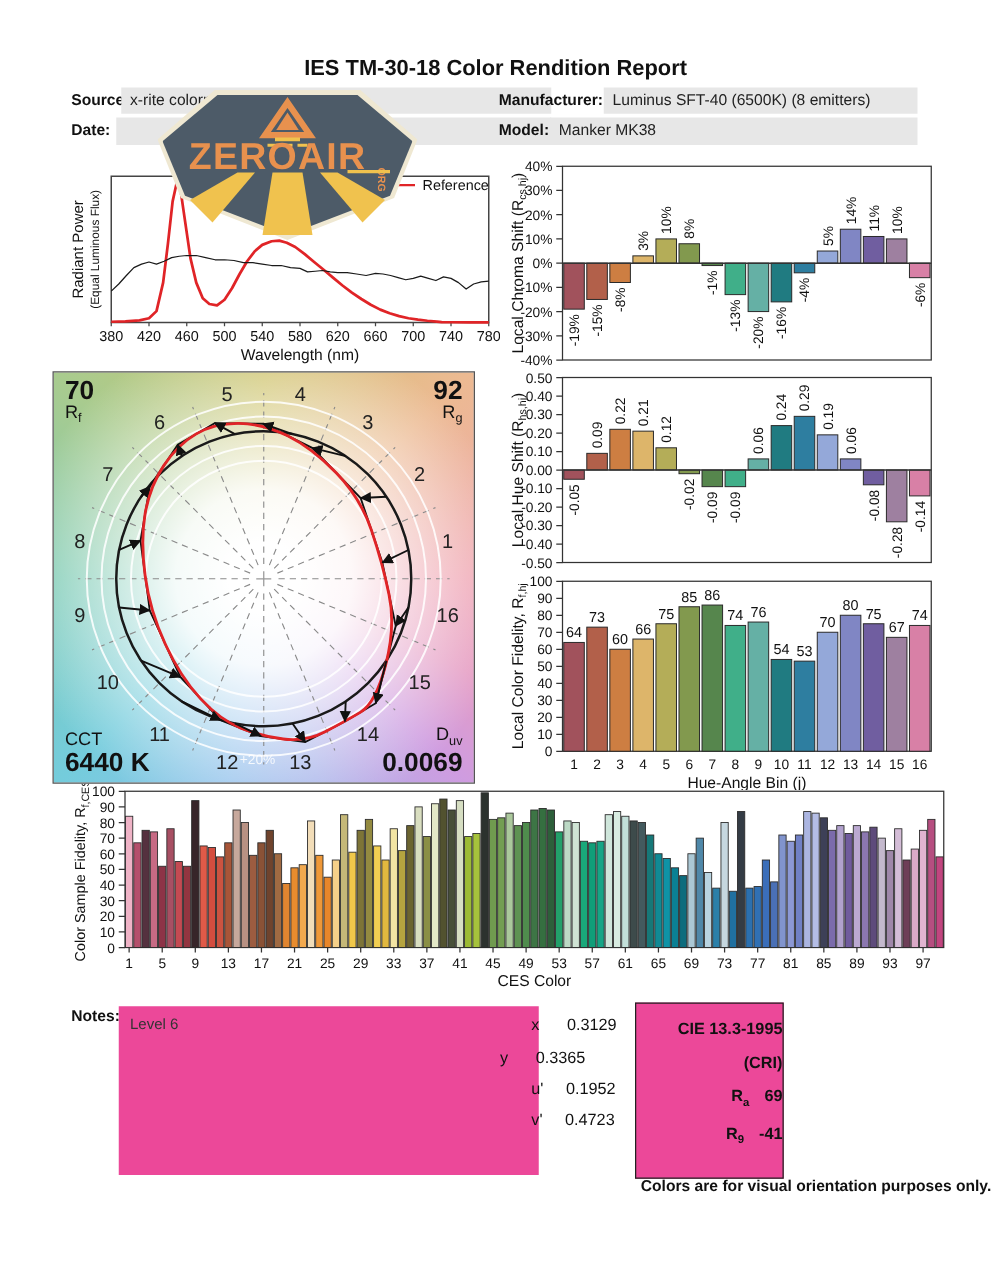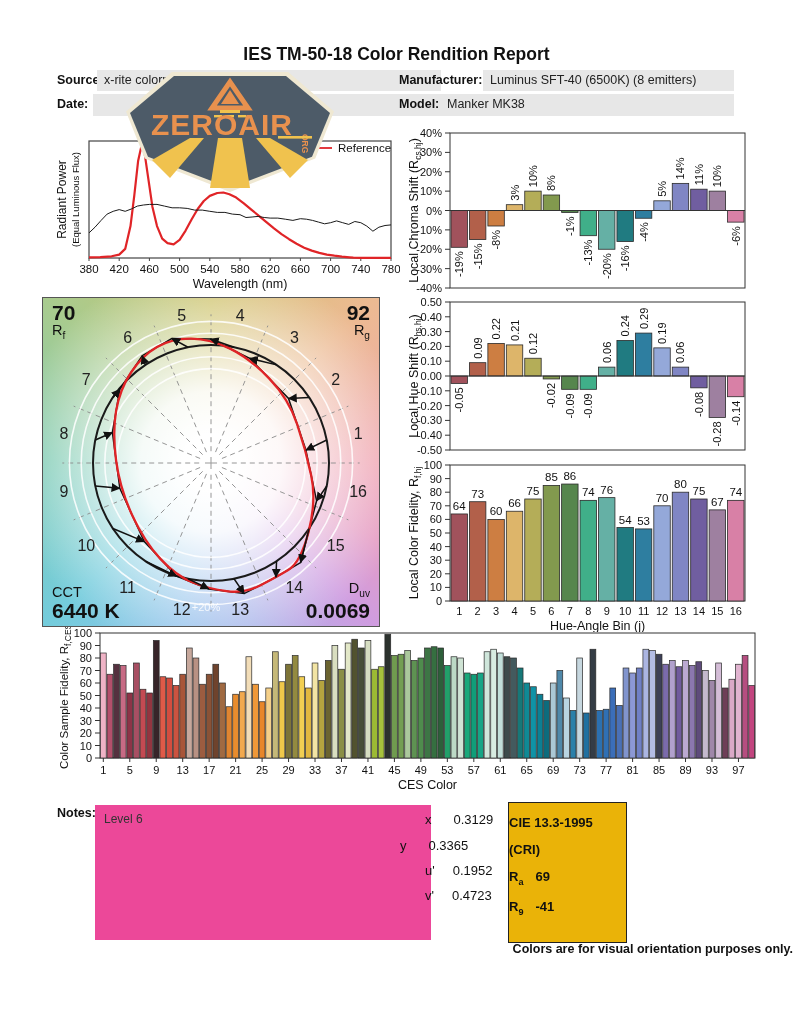--- a/index.html
+++ b/index.html
@@ -27,32 +27,32 @@
           #a9b4ea 165deg, #93c2ec 190deg, #74ccdc 225deg, #7ecbb4 270deg,
           #a9cb8e 315deg, #cfc46e 360deg);}
   .cvg-corner{position:absolute;line-height:1.02;z-index:6;}
   .cvg-corner .big{font-size:21px;font-weight:bold;}
   .cvg-corner .sm{font-size:14.5px;}
   .tl{left:9px;top:4px;} .tr{right:9px;top:4px;text-align:right;}
   .bl{left:9px;bottom:5px;} .br{right:9px;bottom:5px;text-align:right;}
   .notes-box{left:95px;top:805px;width:336px;height:135px;background:#ec4899;}
   .notes-text{padding:7px 0 0 9px;font-size:12px;color:#333;}
   .chroma-row{position:absolute;font-size:13px;font-weight:normal;}
-  .ciebox{left:508px;top:802px;width:117px;height:139px;border:1.5px solid #222;background:#eab308;
-          text-align:left;font-size:13px;font-weight:bold;}
+  .ciebox{left:508px;top:802px;width:117px;height:139px;border:1.5px solid #222;background:#ec4899;
+          text-align:right;font-size:13px;font-weight:bold;}
   .ciebox div{margin-top:12px;}
   .footer{left:0;top:942px;width:100%;text-align:right;font-size:12.5px;font-weight:bold;}
   svg text{font-family:"Liberation Sans","DejaVu Sans",sans-serif;}
 </style>
 </head>
 <body>
 
 <div class="page">
 
-  <div class="abs title">IES TM-50-18 Color Rendition Report</div>
+  <div class="abs title">IES TM-30-18 Color Rendition Report</div>
 
   <div class="abs flabel" style="left:57px;top:73px;">Source:</div>
   <div class="abs greybox" style="left:97px;top:70px;width:344px;height:21px;">
     <div class="fvalue" style="padding:3px 0 0 7px;">x-rite colormunki</div>
   </div>
   <div class="abs flabel" style="left:399px;top:73px;">Manufacturer:</div>
   <div class="abs greybox" style="left:483px;top:70px;width:251px;height:21px;">
     <div class="fvalue" style="padding:3px 0 0 7px;">Luminus SFT-40 (6500K) (8 emitters)</div>
   </div>
   <div class="abs flabel" style="left:57px;top:97px;">Date:</div>

